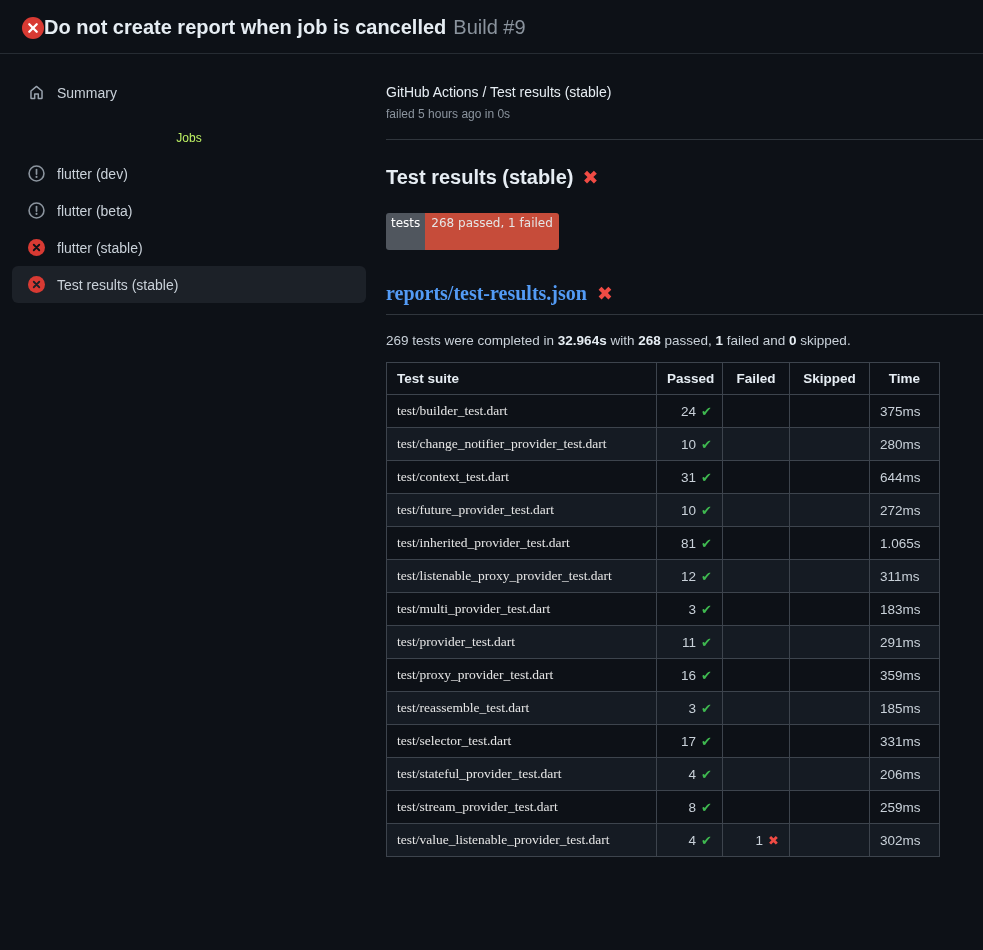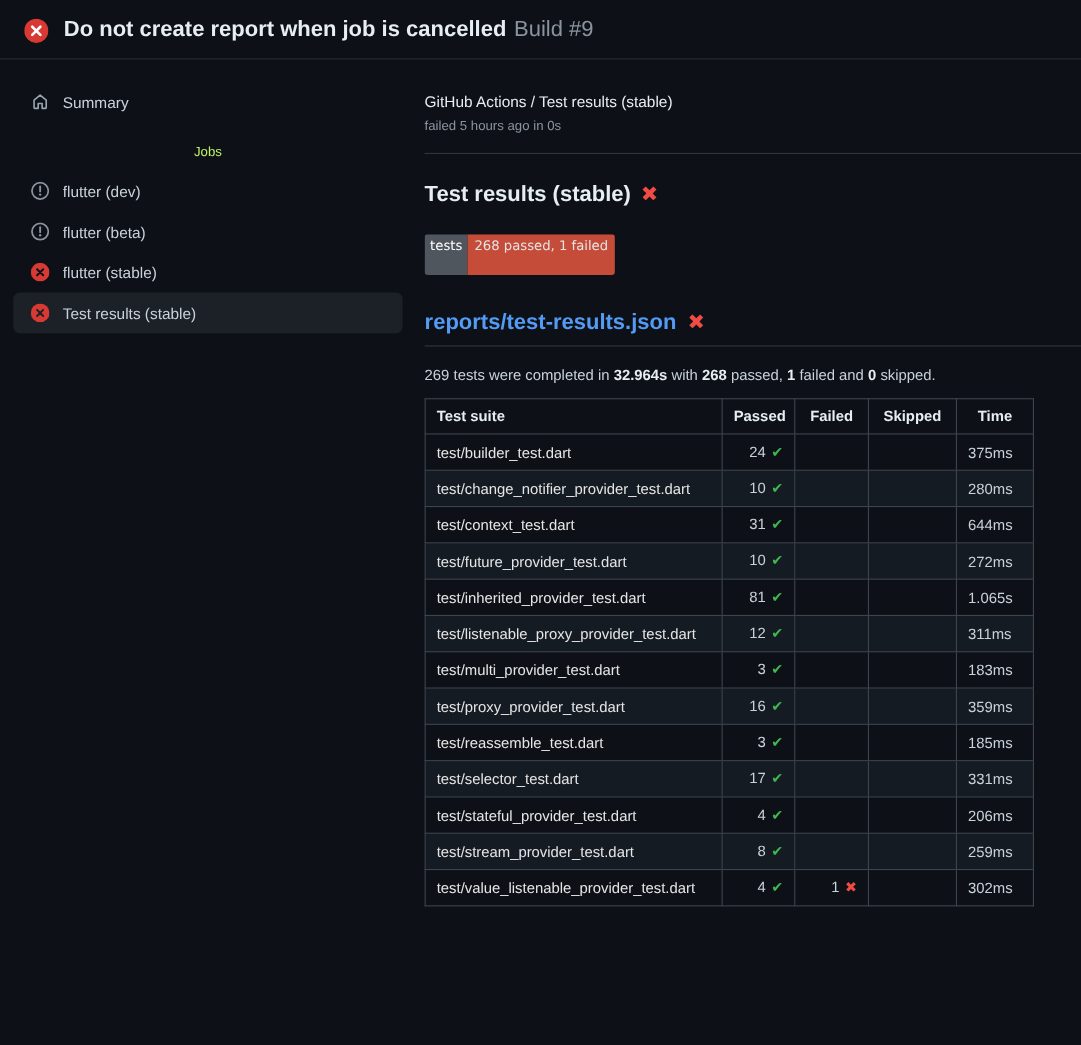--- a/index.html
+++ b/index.html
@@ -4,25 +4,25 @@
 <style>
   * { box-sizing: border-box; margin: 0; padding: 0; }
   html,body { width: 983px; height: 950px; }
   body {
     background: #0d1117;
     color: #c9d1d9;
     font-family: "Liberation Sans", "DejaVu Sans", sans-serif;
     font-size: 14px;
     overflow: hidden;
   }
-  a { text-decoration: none; }
+  a { text-decoration: none; font-family: Liberation Serif, serif; }
 
   
   .topbar {
-    display: flex; align-items: center; gap: 14px;
+    display: flex; align-items: center; 
     padding: 15px 22px 13px 22px;
     border-bottom: 1px solid #262c33;
   }
   .topbar h1 { font-size: 20px; font-weight: 700; color: #e6edf3; line-height: 1.25; }
   .build-num { color: #8b949e; font-weight: 400; margin-left: 7px; }
 
   
   .layout { display: flex; align-items: flex-start; }
   .sidebar { width: 380px; flex-shrink: 0; padding: 20px 14px 0 12px; }
   main { flex: 1; padding: 30px 0 0 6px; min-width: 0; }
@@ -237,20 +237,27 @@
             <td class="time">311ms</td>
           </tr>
           <tr>
             <td class="suite"><a href="#">test/multi_provider_test.dart</a></td>
             <td class="stat passed"><span>3</span><span class="mark passed">✔</span></td>
             <td class="stat failed"></td>
             <td class="stat skipped"></td>
             <td class="time">183ms</td>
           </tr>
           <tr>
+            <td class="suite"><a href="#">test/provider_test.dart</a></td>
+            <td class="stat passed"><span>11</span><span class="mark passed">✔</span></td>
+            <td class="stat failed"></td>
+            <td class="stat skipped"></td>
+            <td class="time">291ms</td>
+          </tr>
+          <tr>
             <td class="suite"><a href="#">test/proxy_provider_test.dart</a></td>
             <td class="stat passed"><span>16</span><span class="mark passed">✔</span></td>
             <td class="stat failed"></td>
             <td class="stat skipped"></td>
             <td class="time">359ms</td>
           </tr>
           <tr>
             <td class="suite"><a href="#">test/reassemble_test.dart</a></td>
             <td class="stat passed"><span>3</span><span class="mark passed">✔</span></td>
             <td class="stat failed"></td>

